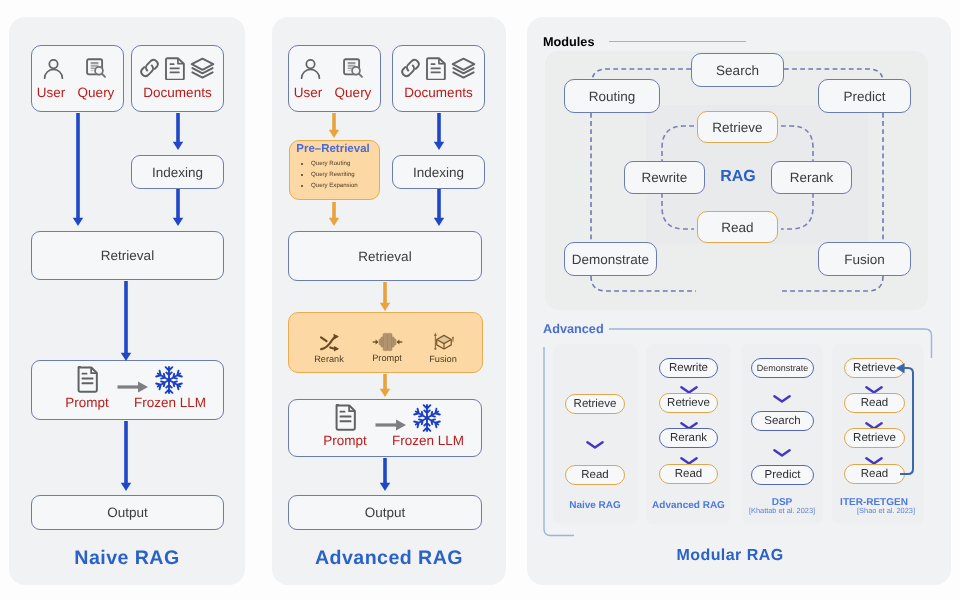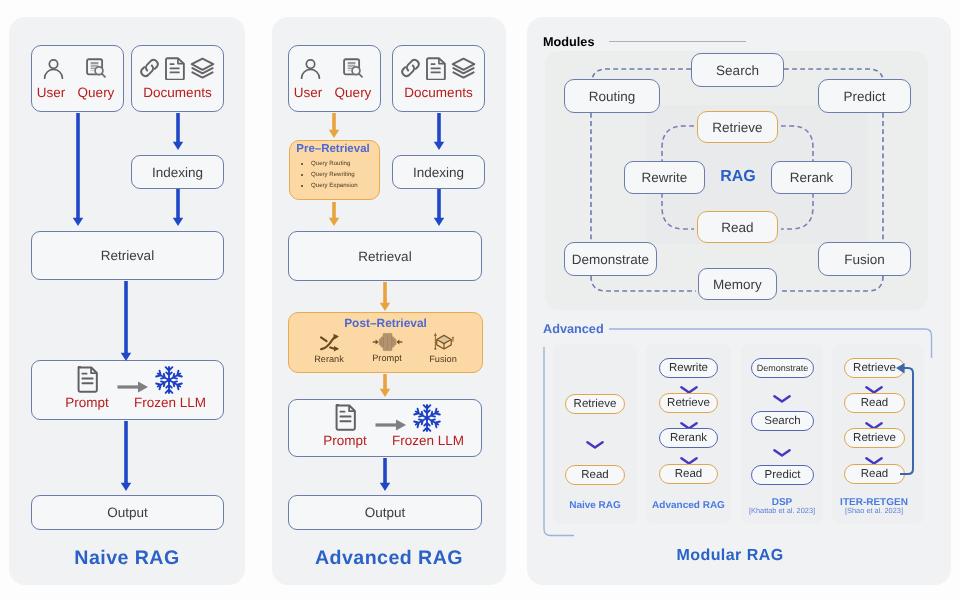--- a/index.html
+++ b/index.html
@@ -168,21 +168,20 @@
 
   <div class="nbox" style="left:392px;top:155px;width:93px;height:34px;">
     <span>Indexing</span>
   </div>
 
   <div class="nbox" style="left:288px;top:231px;width:194px;height:50px;">
     <span>Retrieval</span>
   </div>
 
   <div class="obox" style="left:288px;top:312px;width:195px;height:61px;"></div>
-  <div style="position:absolute;left:288px;top:316px;width:195px;text-align:center;color:#4f69d4;font-weight:bold;font-size:11.9px;">Post–Retrieval</div>
   <div class="icell" style="left:307px;top:332px;width:44px;">
     <svg width="23" height="21" viewBox="0 0 24 22" style="position:static;">
       <g stroke="#6b4a22" stroke-width="2.3" fill="none" stroke-linecap="round">
         <path d="M3.1,5.6 L8.9,9.6"></path>
         <path d="M3.3,18 C8.5,17 12,13 14.6,8.6 C16,6.3 17.4,5.3 19.5,4.9"></path>
         <path d="M12.8,16.2 C15.3,17.2 17.1,17.6 19.8,17.8"></path>
       </g>
       <path d="M16.2,1.9 L21.8,4.8 L16.6,7.9 z" fill="#6b4a22"></path>
       <path d="M16.8,14.6 L22,17.6 L16.6,20.4 z" fill="#6b4a22"></path>
     </svg>
@@ -317,23 +316,20 @@
   <div style="position:absolute;left:705px;top:168px;width:66px;text-align:center;color:#2a60c6;font-weight:bold;font-size:16px;">RAG</div>
   <div class="nbox" style="left:697px;top:211px;width:81px;height:32px;border-radius:10px;border-color:#dfa84f;">
     <span>Read</span>
     </div>
   <div class="nbox" style="left:564px;top:242px;width:93px;height:34px;border-radius:10px;">
     <span>Demonstrate</span>
     </div>
   <div class="nbox" style="left:818px;top:242px;width:93px;height:34px;border-radius:10px;">
     <span>Fusion</span>
     </div>
-  <div class="nbox" style="left:698px;top:268px;width:79px;height:32px;border-radius:9px;">
-    <span>Memory</span>
-    </div>
 
   <div style="position:absolute;left:543px;top:322px;color:#4a6fd0;font-weight:bold;font-size:12.7px;">Advanced</div>
   <svg class="ov" viewBox="0 0 960 600">
     <path d="M609,329 L925,329 Q931.5,329 931.5,335.5 L931.5,358" stroke="#9cb3dd" stroke-width="1.4" fill="none"></path>
     <path d="M544,347 L544,529 Q544,535.5 550.5,535.5 L574,535.5" stroke="#9cb3dd" stroke-width="1.4" fill="none"></path>
   </svg>
 
   <div style="position:absolute;left:553px;top:344px;width:84px;height:180px;background:#eeeff0;border-radius:8px;"></div>
   <div style="position:absolute;left:646px;top:344px;width:85px;height:180px;background:#eeeff0;border-radius:8px;"></div>
   <div style="position:absolute;left:741px;top:344px;width:82px;height:180px;background:#eeeff0;border-radius:8px;"></div>
@@ -384,21 +380,21 @@
       <div style="position: absolute; left: 11px; top: 48.9px; width: 61px; height: 20px; box-sizing: border-box; border: 1.4px solid rgb(223, 166, 78); border-radius: 10px; background: rgb(247, 248, 249); display: flex; align-items: center; justify-content: center; font-size: 11.5px; color: rgb(47, 47, 49);">Read</div>
       <div style="position: absolute; left: 32px; top: 72.6px; width: 18px; height: 8px;"><svg width="18" height="8" viewBox="0 0 18 8" style="position:static;">
           <path d="M1.4,1.3 L9,6.6 L16.6,1.3" fill="none" stroke="#4337c4" stroke-width="2.4" stroke-linecap="round" stroke-linejoin="round"></path>
         </svg></div>
       <div style="position: absolute; left: 11px; top: 84.3px; width: 61px; height: 20px; box-sizing: border-box; border: 1.4px solid rgb(223, 166, 78); border-radius: 10px; background: rgb(247, 248, 249); display: flex; align-items: center; justify-content: center; font-size: 11.5px; color: rgb(47, 47, 49);">Retrieve</div>
       <div style="position: absolute; left: 32px; top: 108px; width: 18px; height: 8px;"><svg width="18" height="8" viewBox="0 0 18 8" style="position:static;">
           <path d="M1.4,1.3 L9,6.6 L16.6,1.3" fill="none" stroke="#4337c4" stroke-width="2.4" stroke-linecap="round" stroke-linejoin="round"></path>
         </svg></div>
       <div style="position: absolute; left: 11px; top: 119.7px; width: 61px; height: 20px; box-sizing: border-box; border: 1.4px solid rgb(223, 166, 78); border-radius: 10px; background: rgb(247, 248, 249); display: flex; align-items: center; justify-content: center; font-size: 11.5px; color: rgb(47, 47, 49);">Read</div>
       <div style="position: absolute; left: 0px; top: 153px; width: 82px; text-align: center; font-size: 10px; color: rgb(74, 122, 224); font-weight: bold; line-height: 11px;">ITER-RETGEN</div>
-      <div style="position: absolute; left: 0px; top: 162px; width: 82px; text-align: center; font-size: 7.4px; color: rgb(91, 127, 216);">[Shao et al. 2023]</div>
+      <div style="position: absolute; left: 0px; top: 162px; width: 82px; text-align: right; font-size: 7.4px; color: rgb(91, 127, 216);">[Shao et al. 2023]</div>
     </div>
 
   <svg class="ov" viewBox="0 0 960 600">
     <path d="M900,474 L908,474 Q913,474 913,469 L913,373 Q913,368 908,368 L903,368" stroke="#3a66ad" stroke-width="2" fill="none" stroke-linejoin="round"></path>
     <path d="M904.5,363 L896,368 L904.5,373.5 z" fill="#3a66ad"></path>
   </svg>
 
   <svg class="ov" id="flowArrows" viewBox="0 0 960 600">
       <g>
         <rect x="76.2" y="113" width="3.6" height="106.30000000000001" fill="#1f47c8"></rect>

